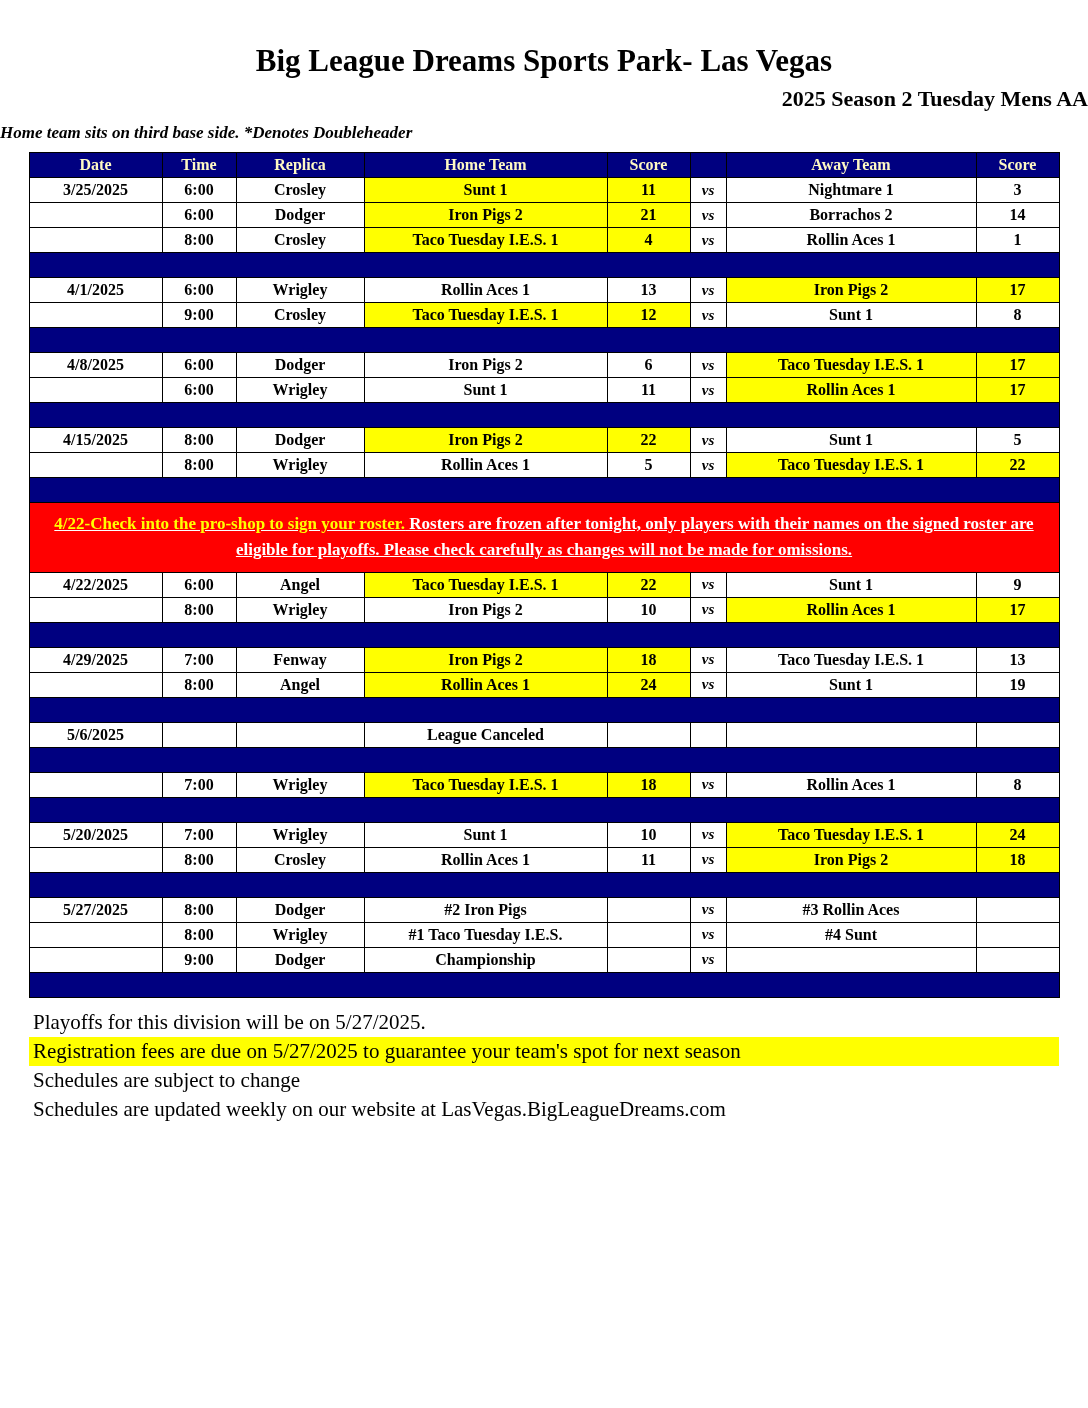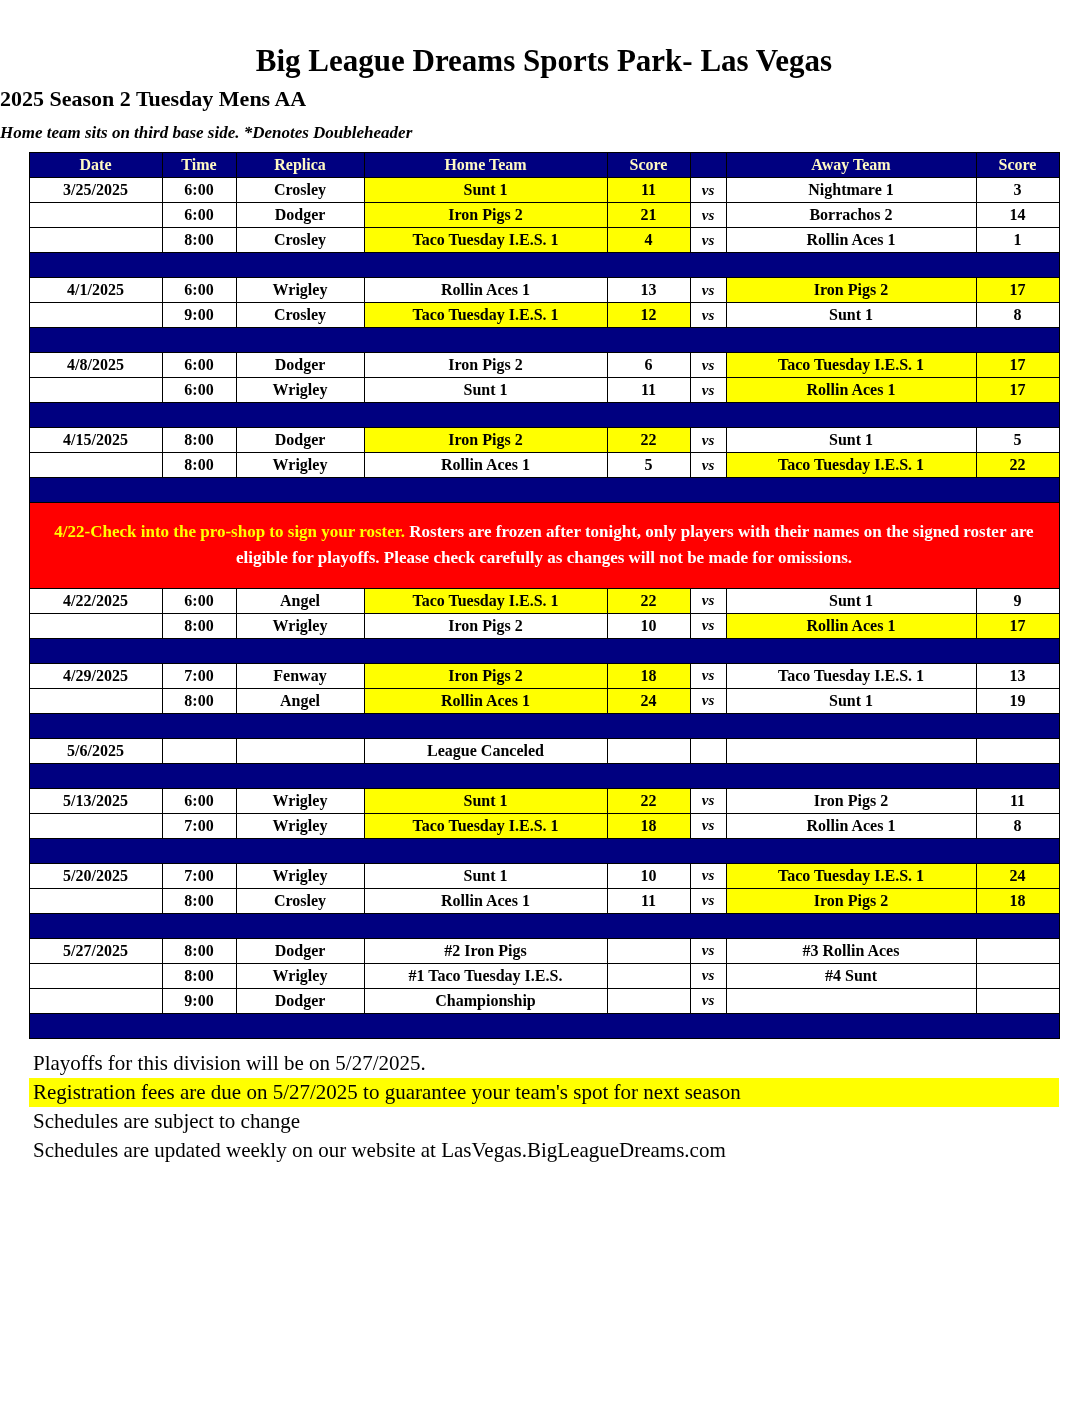--- a/index.html
+++ b/index.html
@@ -1,20 +1,20 @@
 <!DOCTYPE html>
 <html style="--navy: #000080; --yellow: #FFFF00; --red: #FF0000;"><head>
 <meta charset="utf-8">
 <style>
   * { margin: 0; padding: 0; box-sizing: border-box; }
   html, body { width: 1088px; height: 1408px; background: #ffffff; }
   body { font-family: "Liberation Serif", serif; color: #000; overflow: hidden; }
 
   .title    { margin-top: 43px; text-align: center; font-size: 31px; font-weight: bold; }
-  .subtitle { margin-top: 7px;   text-align: left; font-size: 22px; font-weight: bold; }
+  .subtitle { margin-top: 7px;   text-align: right; font-size: 22px; font-weight: bold; }
   .note     { margin-top: 11px;  text-align: left; font-size: 17px; font-weight: bold; font-style: italic; }
 
   table.schedule {
     table-layout: fixed;
     width: 1030px;
     margin: 9px auto 0 auto;
     border-collapse: collapse;
   }
   .schedule th, .schedule td {
     border: 1px solid #000;
@@ -29,22 +29,23 @@
   .schedule th { background: var(--navy, #000080); color: #fef9c3; }
   tr.separator td { background: var(--navy, #000080); height: 25px; }
   td.win { background: var(--yellow, #FFFF00); }
   td.vs  { font-style: italic; font-size: 15px; }
   tr.notice td {
     background: var(--red, #FF0000);
     color: #fff;
     height: 54px;
     font-size: 17px;
     white-space: normal;
-    padding: 16px 14px;
+    padding: 8px 14px;
     line-height: 1.55;
+    text-decoration: underline;
   }
   tr.notice .hl { color: var(--yellow, #FFFF00); }
 
   .footer { width: 1030px; margin: 10px 0 0 29px; }
   .footer-line { font-size: 21px; font-weight: normal; line-height: 29px; padding-left: 4px; }
   .footer-line.hl { background: var(--yellow, #FFFF00); }
 </style>
 </head>
 <body>
 
@@ -235,30 +236,20 @@
           <td>League Canceled</td>
           <td></td>
           <td class="vs"></td>
           <td></td>
           <td></td>
         </tr>
         <tr class="separator">
           <td colspan="8"></td>
         </tr>
         <tr>
-          <td>5/13/2025</td>
-          <td>6:00</td>
-          <td>Wrigley</td>
-          <td class="win">Sunt 1</td>
-          <td class="win">22</td>
-          <td class="vs">vs</td>
-          <td>Iron Pigs 2</td>
-          <td>11</td>
-        </tr>
-        <tr>
           <td></td>
           <td>7:00</td>
           <td>Wrigley</td>
           <td class="win">Taco Tuesday I.E.S. 1</td>
           <td class="win">18</td>
           <td class="vs">vs</td>
           <td>Rollin Aces 1</td>
           <td>8</td>
         </tr>
         <tr class="separator">

